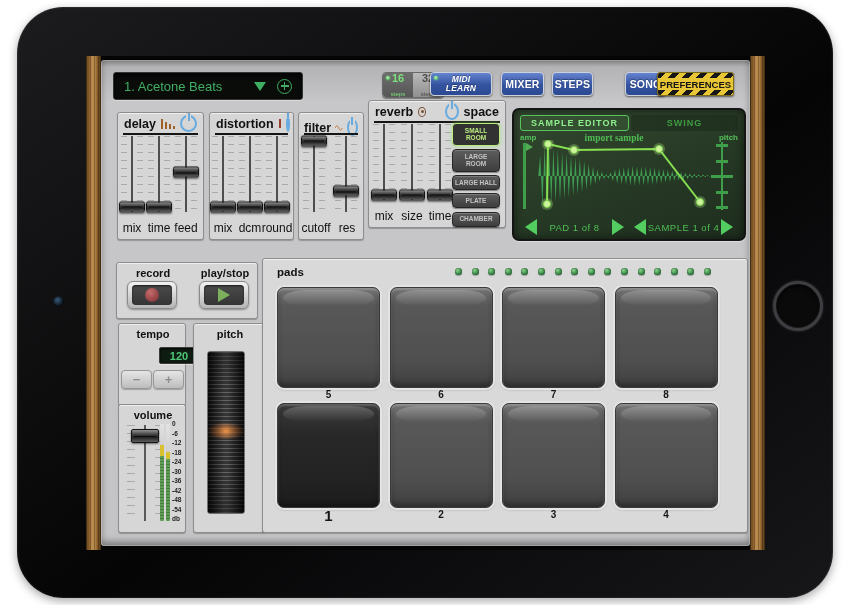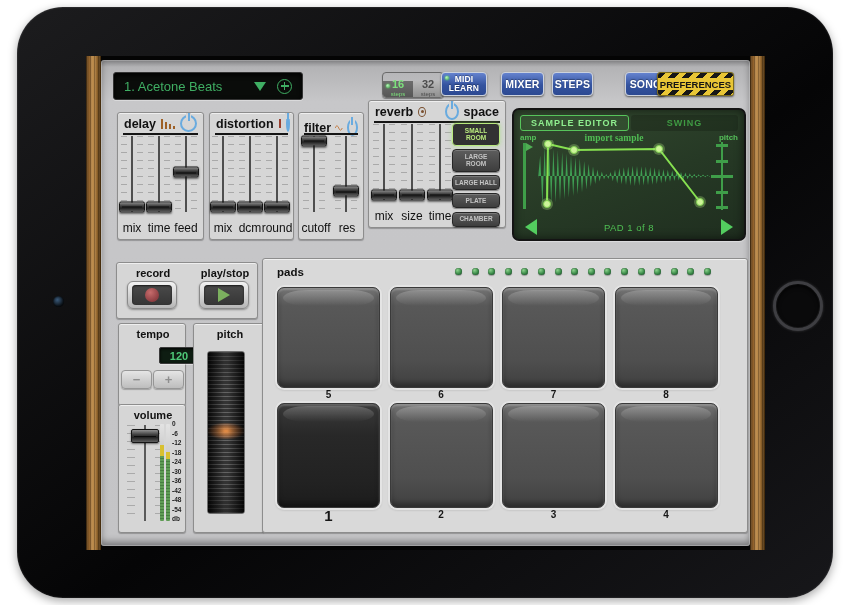--- a/index.html
+++ b/index.html
@@ -28,21 +28,21 @@
     border:1px solid #333;box-shadow:inset 0 2px 5px #000,0 1px 0 rgba(255,255,255,.35);
     display:flex;align-items:center;padding:0 10px;box-sizing:border-box;color:#3fae63;font-size:13px;}
   .lcd-tri{width:0;height:0;border-left:6px solid transparent;border-right:6px solid transparent;
     border-top:9px solid #3fae63;margin-left:auto;}
   .lcd-plus{width:13px;height:13px;border:1.5px solid #3fae63;border-radius:50%;margin-left:11px;position:relative;}
   .lcd-plus::before,.lcd-plus::after{content:'';position:absolute;background:#3fae63;}
   .lcd-plus::before{left:2.5px;right:2.5px;top:50%;height:1.5px;margin-top:-.75px;}
   .lcd-plus::after{top:2.5px;bottom:2.5px;left:50%;width:1.5px;margin-left:-.75px;}
   .steps-toggle{position:absolute;left:281px;top:12px;width:60px;height:24px;border-radius:4px;overflow:hidden;
     border:1px solid #6a6a6a;display:flex;box-shadow:0 1px 1px rgba(0,0,0,.4);}
-  .seg{flex:1;display:flex;flex-direction:column;align-items:center;justify-content:flex-end;line-height:1;position:relative;margin-top:8px;}
+  .seg{flex:1;display:flex;flex-direction:column;align-items:center;justify-content:space-between;line-height:1;position:relative;}
   .seg .num{font-size:11px;font-weight:bold;} .seg .sub{font-size:6px;margin-top:1px;}
   .seg.on{background:linear-gradient(#6d6d6d,#565656);color:#7de07d;}
   .seg.off{background:linear-gradient(#b9b9b9,#909090);color:#4c4c4c;}
   .mini-led{position:absolute;left:3px;top:3px;width:4px;height:4px;border-radius:50%;
     background:radial-gradient(circle at 35% 30%,#baf7ba,#3fae4f);box-shadow:0 0 2px #5f5;}
   .blue-btn{position:absolute;top:12px;height:24px;border-radius:4px;border:1px solid #ccd2dd;
     background:linear-gradient(180deg,#6583cf,#34539f 55%,#2c4992);color:#fff;font-weight:bold;font-size:10.5px;
     display:flex;align-items:center;justify-content:center;box-shadow:0 1px 2px rgba(0,0,0,.55);
     text-shadow:0 -1px 1px rgba(0,0,0,.35);box-sizing:border-box;letter-spacing:.2px;}
   .blue-btn.two{flex-direction:column;line-height:1.05;font-size:8.5px;}
@@ -188,21 +188,21 @@
           <span class="mini-led"></span>
           <span class="num">16</span>
           <span class="sub">steps</span>
         </div>
         <div class="seg off">
           <span class="num">32</span>
           <span class="sub">steps</span>
         </div>
       </div>
 
-      <div class="blue-btn two" style="left:340px;width:46px;">
+      <div class="blue-btn two" style="left:329px;width:62px;font-style:italic;">
         <span class="mini-led"></span>
         <span>MIDI</span>
         <span>LEARN</span>
       </div>
       <div class="blue-btn" style="left:400px;width:43px;">MIXER</div>
       <div class="blue-btn" style="left:451px;width:41px;">STEPS</div>
       <div class="blue-btn" style="left:524px;width:41px;">SONG</div>
       <div class="prefs">
         <span>PREFERENCES</span>
       </div>
@@ -359,20 +359,25 @@
             <circle cx="121" cy="9" r="3.5" fill="#cdf49a" stroke="#7fd24f"></circle>
             <circle cx="162" cy="62" r="6" fill="rgba(180,240,130,.3)"></circle>
             <circle cx="162" cy="62" r="3.5" fill="#cdf49a" stroke="#7fd24f"></circle>
           </svg>
         <div class="se-nav">
           <div class="grp">
             <span class="se-arrow left"></span>
             <span class="ntext">PAD 1 of 8</span>
             <span class="se-arrow right"></span>
           </div>
+          <div class="grp">
+            <span class="se-arrow left"></span>
+            <span class="ntext">SAMPLE 1 of 4</span>
+            <span class="se-arrow right"></span>
+          </div>
         </div>
       </div>
 
       <div class="panel" style="left:15px;top:202px;width:142px;height:57px;">
         <span class="sec-label" style="left:36px;top:4px;">record</span>
         <span class="sec-label" style="left:108px;top:4px;">play/stop</span>
         <div class="t-btn" style="left:10px;">
           <div class="well">
               <span class="rec-dot"></span>
             </div>

